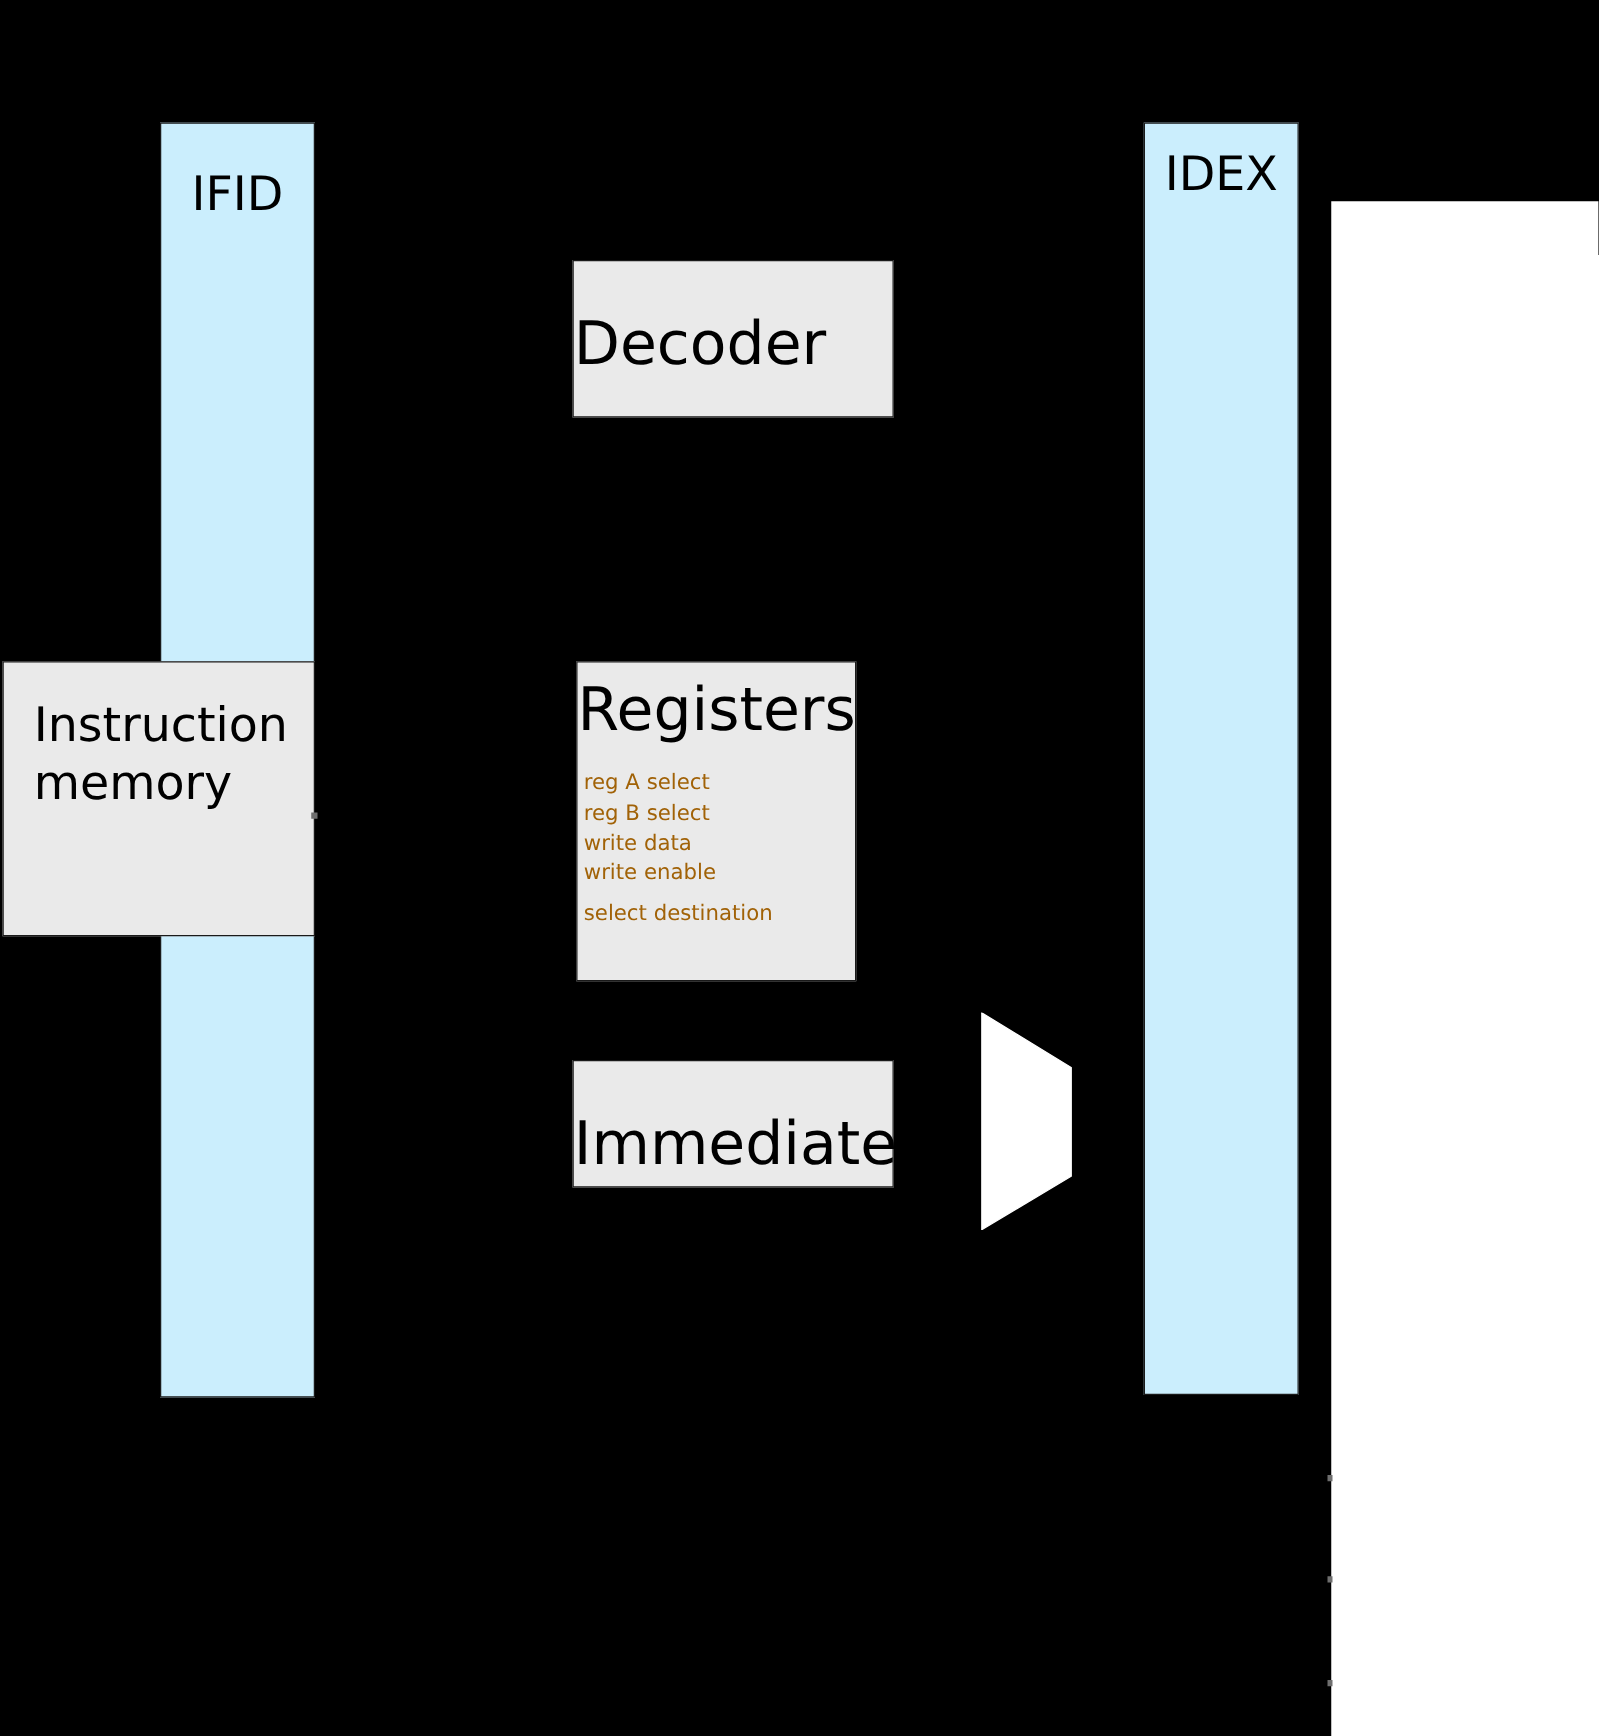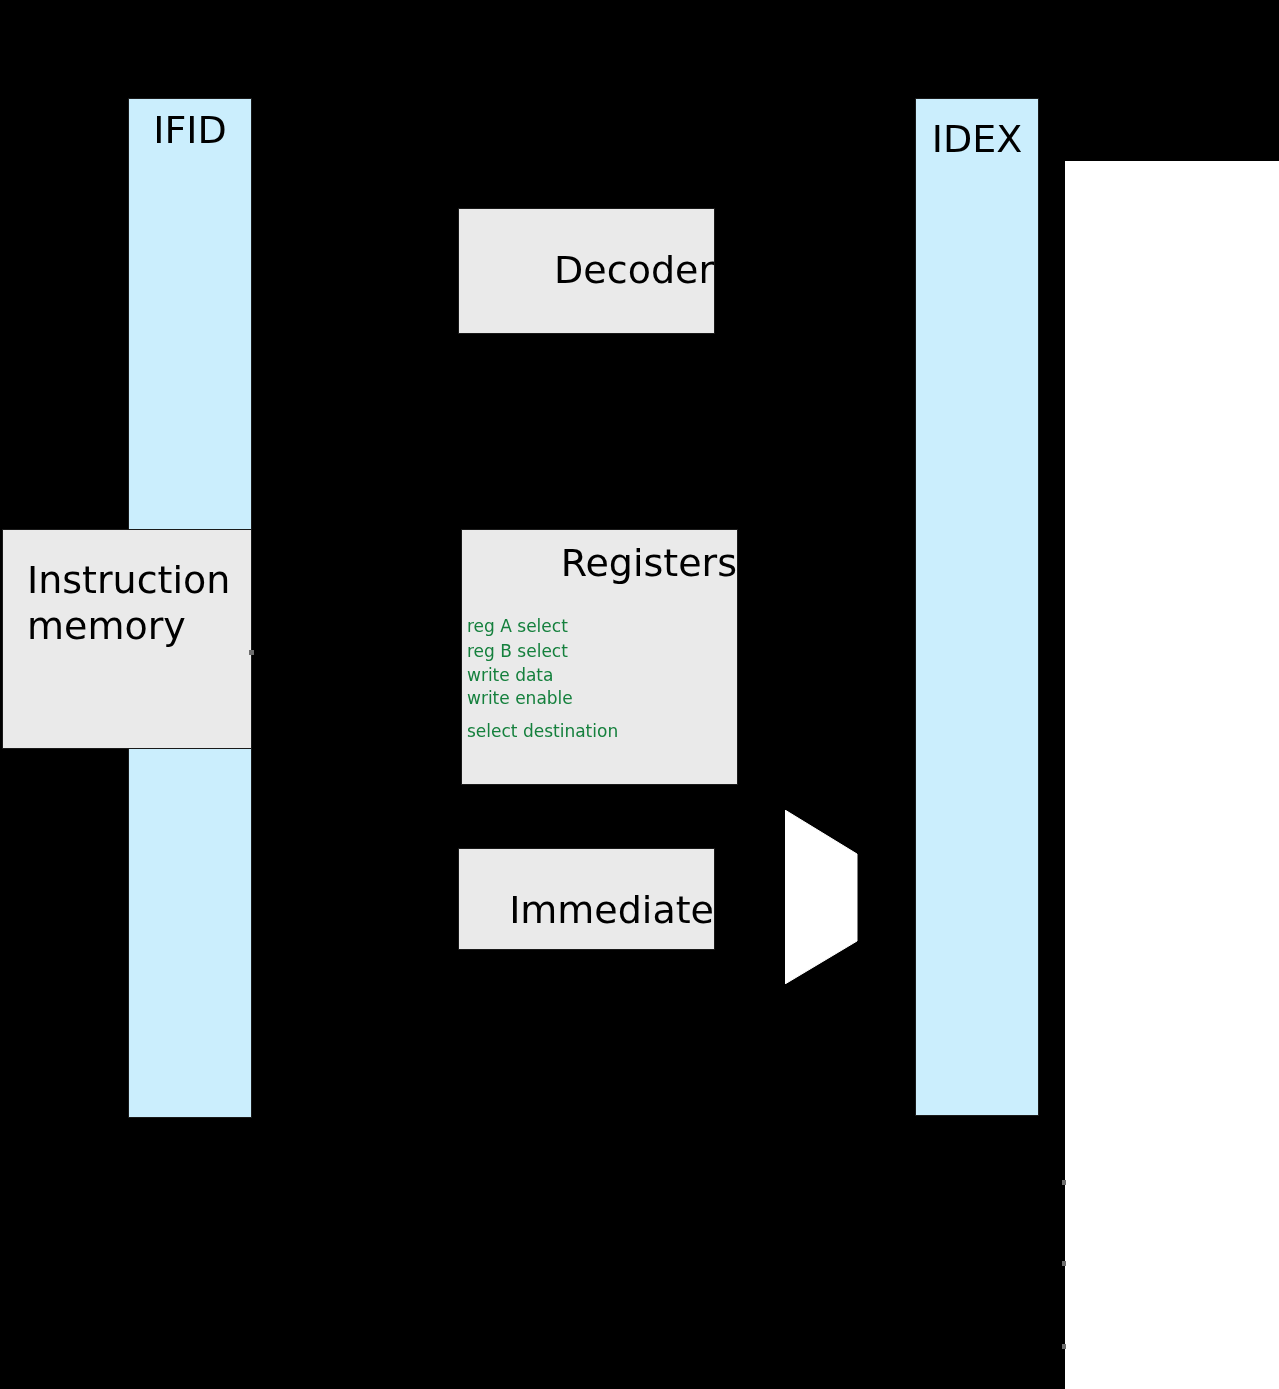--- a/index.html
+++ b/index.html
@@ -48,39 +48,39 @@
     position: absolute;
     background: #eaeaea;
     border: 1px solid #1a1a1a;
     box-sizing: border-box;
     color: #000000;
   }
   .block-title {
     position: absolute;
     left: 0;
     right: 0;
-    text-align: right;
-    font-size: 38px;
+    text-align: left;
+    font-size: 48px;
     line-height: 1;
     white-space: nowrap;
   }
 
   
   .mem-title {
     position: absolute;
     font-size: 38px;
     line-height: 46px;
     white-space: pre-line;
     color: #000000;
   }
 
   
   .port-list {
     position: absolute;
-    color: #15803d;
+    color: #a16207;
     font-size: 17px;
   }
   .port-label {
     position: absolute;
     left: 0;
     white-space: nowrap;
     line-height: 1;
   }
 
   
@@ -96,38 +96,38 @@
   }
 </style>
 </head>
 <body>
 
 <div id="canvas">
 
   <div class="white-panel" style="left:1065px; top:161px; width:214px; height:1228px;"></div>
 
   <div class="pipe-bar" style="left:128px; top:98px; width:124px; height:1020px;">
-    <span class="pipe-label" style="top:12px;">IFID</span>
+    <span class="pipe-label" style="top:37px;">IFID</span>
   </div>
 
   <div class="pipe-bar" style="left:915px; top:98px; width:124px; height:1018px;">
     <span class="pipe-label" style="top:21px;">IDEX</span>
   </div>
 
   <div class="block" style="left:458px; top:208px; width:257px; height:126px;">
     <span class="block-title" style="top:42px;">Decoder</span>
   </div>
 
   <div class="block" style="left:2px; top:529px; width:250px; height:220px;">
     <span class="mem-title" style="left:24px; top:27px;">Instruction
 memory</span>
   </div>
   <div class="stub" style="left:249px; top:650px; width:5px; height:5px;"></div>
 
-  <div class="block" style="left:461px; top:529px; width:277px; height:256px;">
+  <div class="block" style="left:461px; top:529px; width:224px; height:256px;">
     <span class="block-title" style="top:14px;">Registers</span>
     <div class="port-list" style="left:5px; top:88px; right:0; bottom:0;">
       <span class="port-label" style="top:0px;">reg A select</span>
       <span class="port-label" style="top:25px;">reg B select</span>
       <span class="port-label" style="top:49px;">write data</span>
       <span class="port-label" style="top:72px;">write enable</span>
       <span class="port-label" style="top:105px;">select destination</span>
     </div>
   </div>
 

